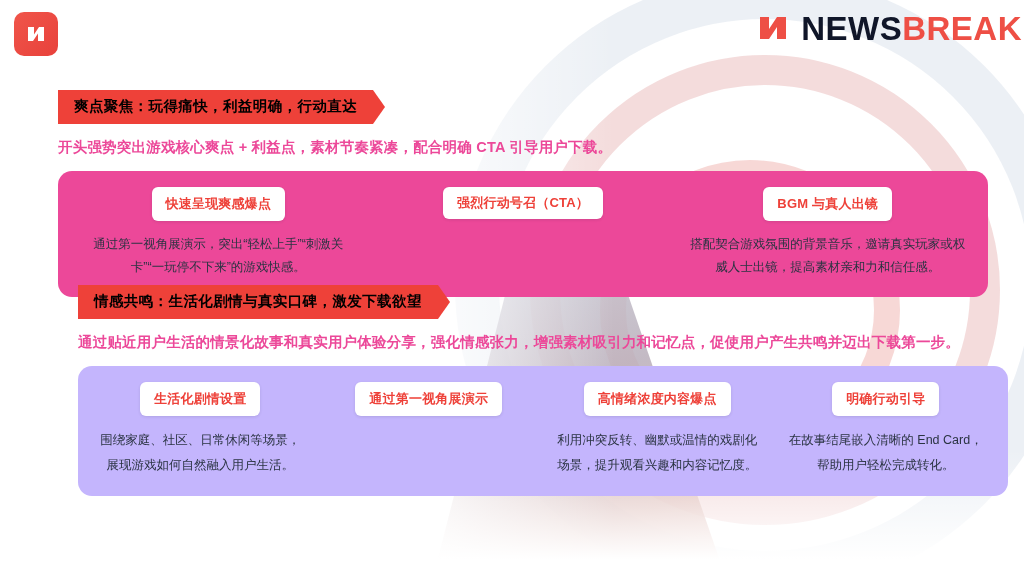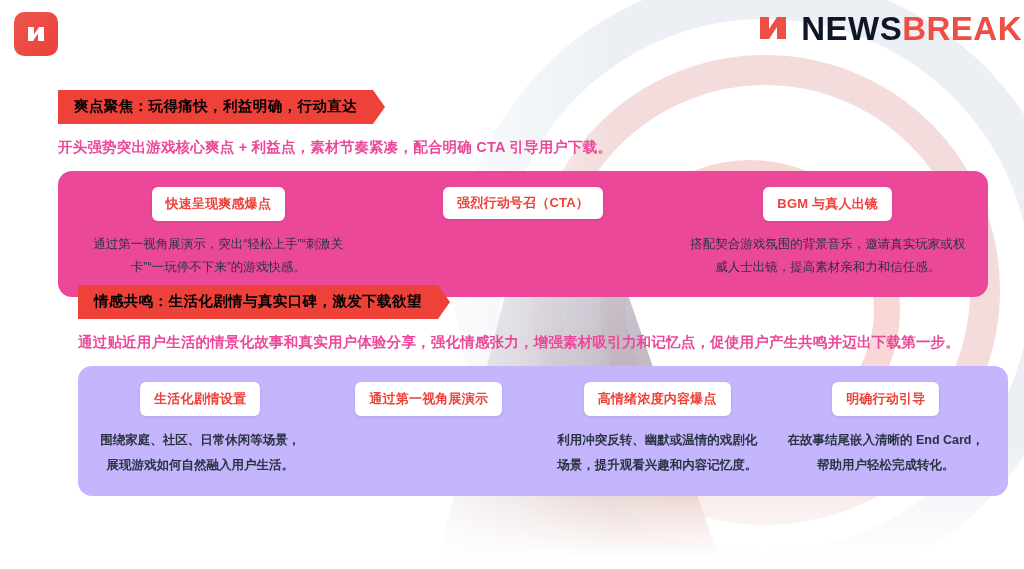--- a/index.html
+++ b/index.html
@@ -159,21 +159,21 @@
   .pill.two-line { white-space: normal; line-height: 1.25; text-align: center; }
   .card-body {
     margin-top: 12px;
     font-size: 12.5px;
     line-height: 1.85;
     color: #2a3342;
     text-align: center;
   }
 
   
-  .sec2 .card-body { line-height: 2.0; font-weight: bold; }
+  .sec2 .card-body { line-height: 2.0; }
 </style>
 </head>
 <body>
 
 <div class="page">
 
   <div class="bg-layer">
     <div class="bg-arc-outer"></div>
     <div class="bg-arc-inner"></div>
     <div class="bg-arc-pink"></div>

